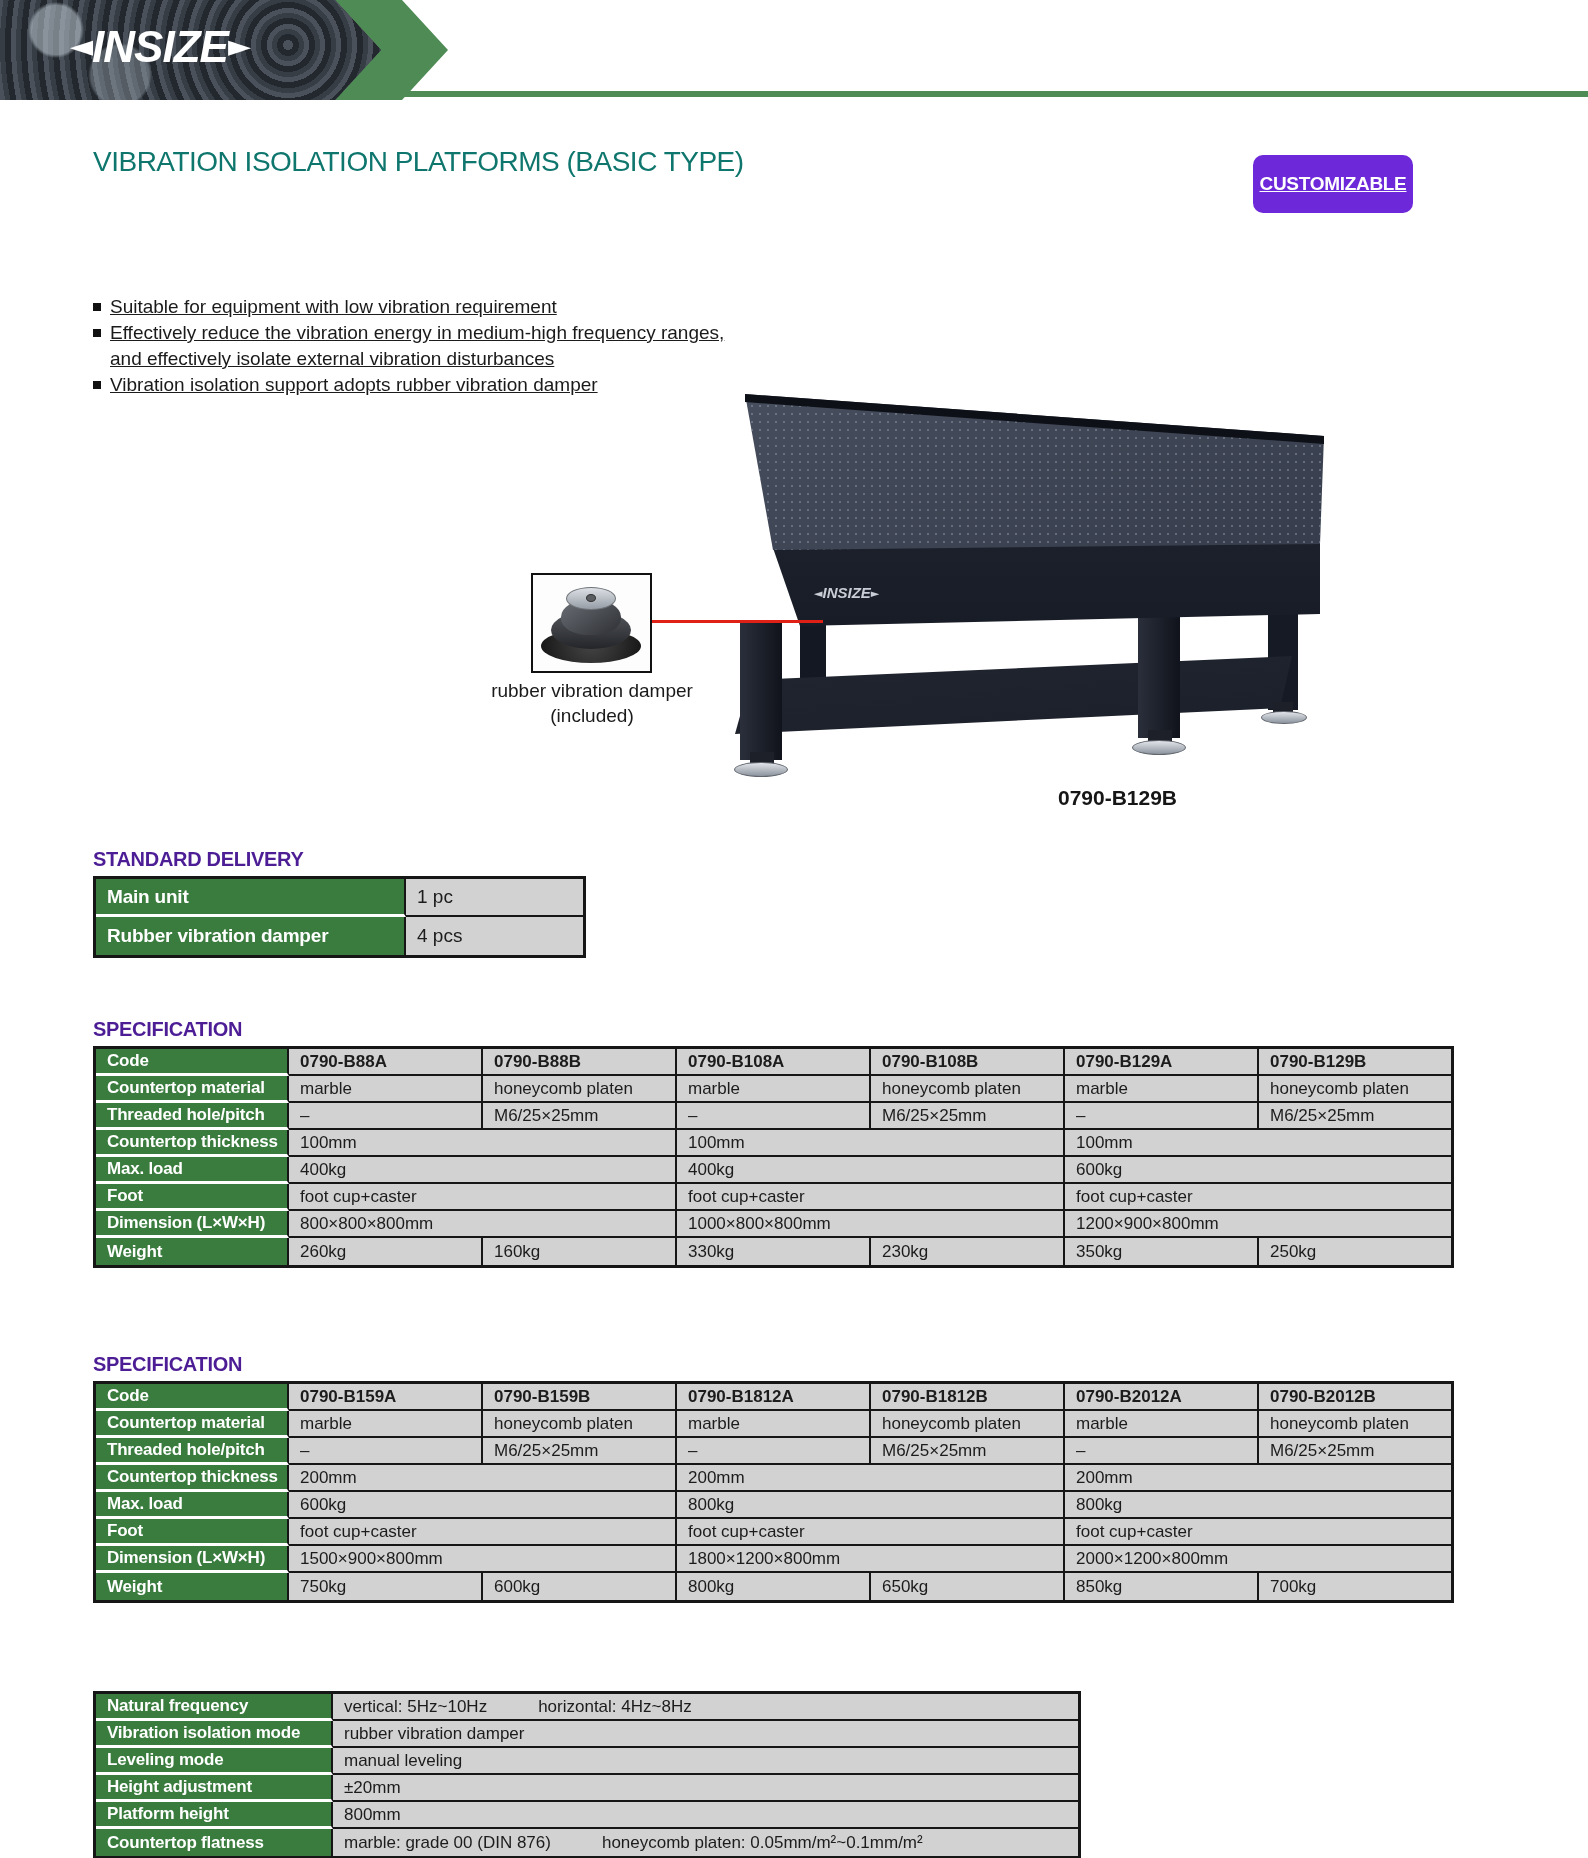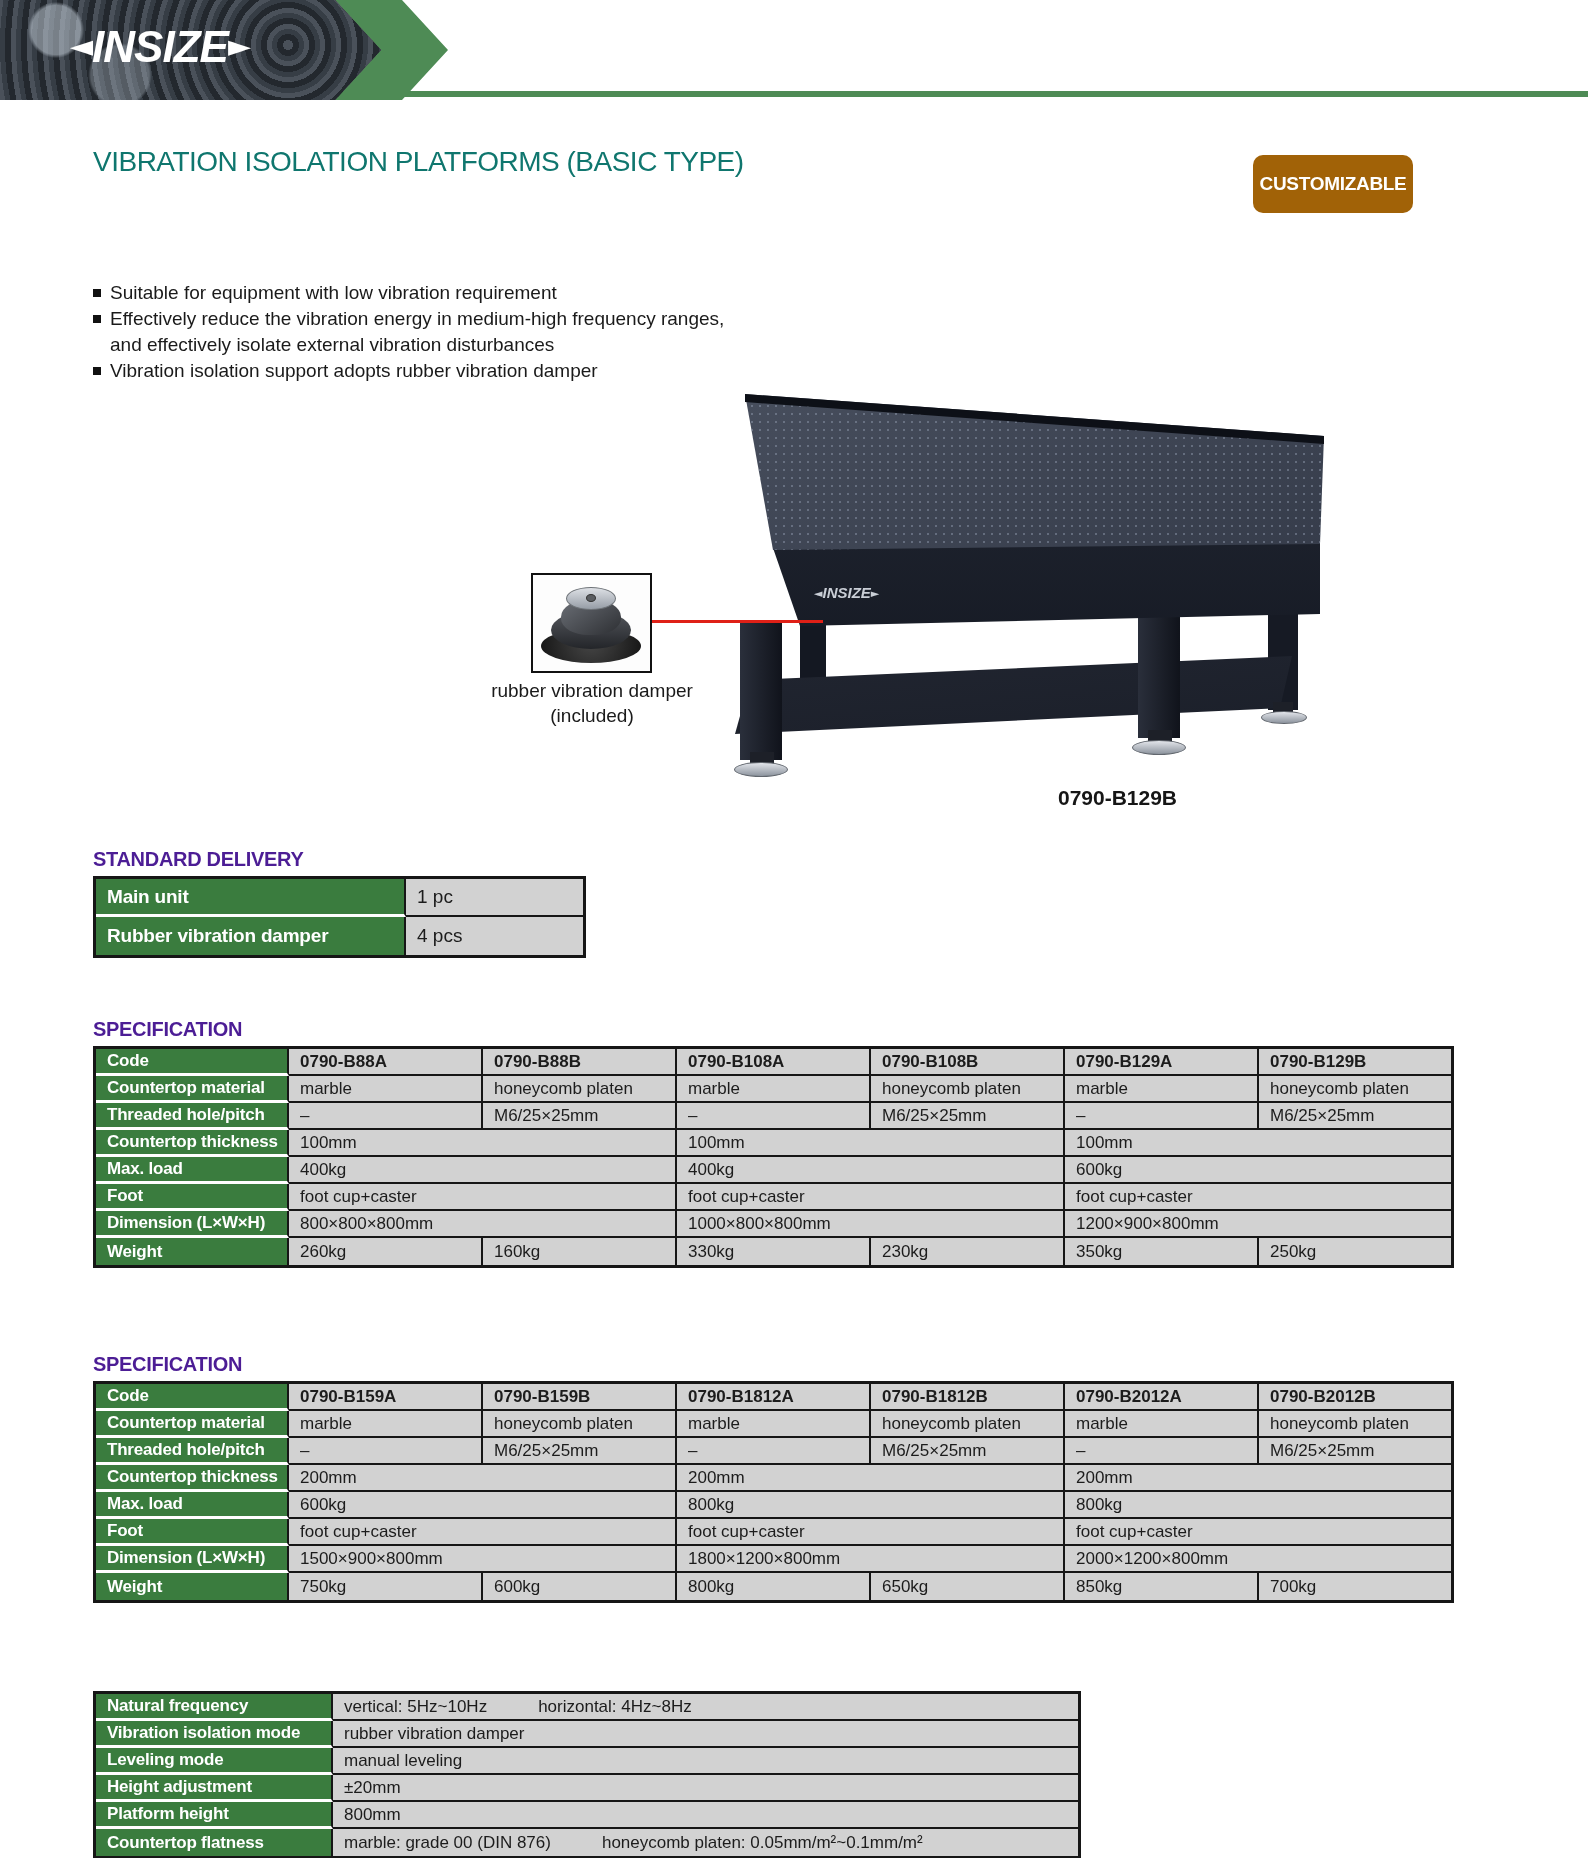--- a/index.html
+++ b/index.html
@@ -39,27 +39,27 @@
   .header-logo .arrow { font-style:normal; font-size:30px; vertical-align:6px; font-family:"DejaVu Sans",sans-serif; }
 
   
   .page-title {
     position:absolute; left:93px; top:146px;
     font-size:28px; font-weight:normal; color:#0f766e; letter-spacing:-.5px;
     white-space:nowrap;
   }
   .badge {
     position:absolute; left:1253px; top:155px; width:160px; height:58px;
-    background:#a16207; border-radius:10px;
+    background:#6d28d9; border-radius:10px;
     display:flex; align-items:center; justify-content:center;
-    color:#ffffff; font-size:19px; font-weight:bold; letter-spacing:-.3px;
-  }
-
-  
-  .features { position:absolute; left:93px; top:280px; width:700px; list-style:none; }
+    color:#ffffff; font-size:19px; font-weight:bold; letter-spacing:-.3px;text-decoration:underline;
+  }
+
+  
+  .features { position:absolute; left:93px; top:294px; width:700px; list-style:none;text-decoration:underline; }
   .features li { display:flex; align-items:flex-start; }
   .bullet-marker { flex:none; width:8px; height:8px; background:#111; margin:9px 9px 0 0; }
   .feature-text { font-size:19px; line-height:26px; color:#1a1a1a; white-space:pre-line; }
 
   
   .damper-box {
     position:absolute; left:531px; top:573px; width:121px; height:100px;
     background:#fdfdfd; border:2px solid #111;
   }
   .d-base { position:absolute; left:8px; bottom:8px; width:100px; height:34px; border-radius:50%;

